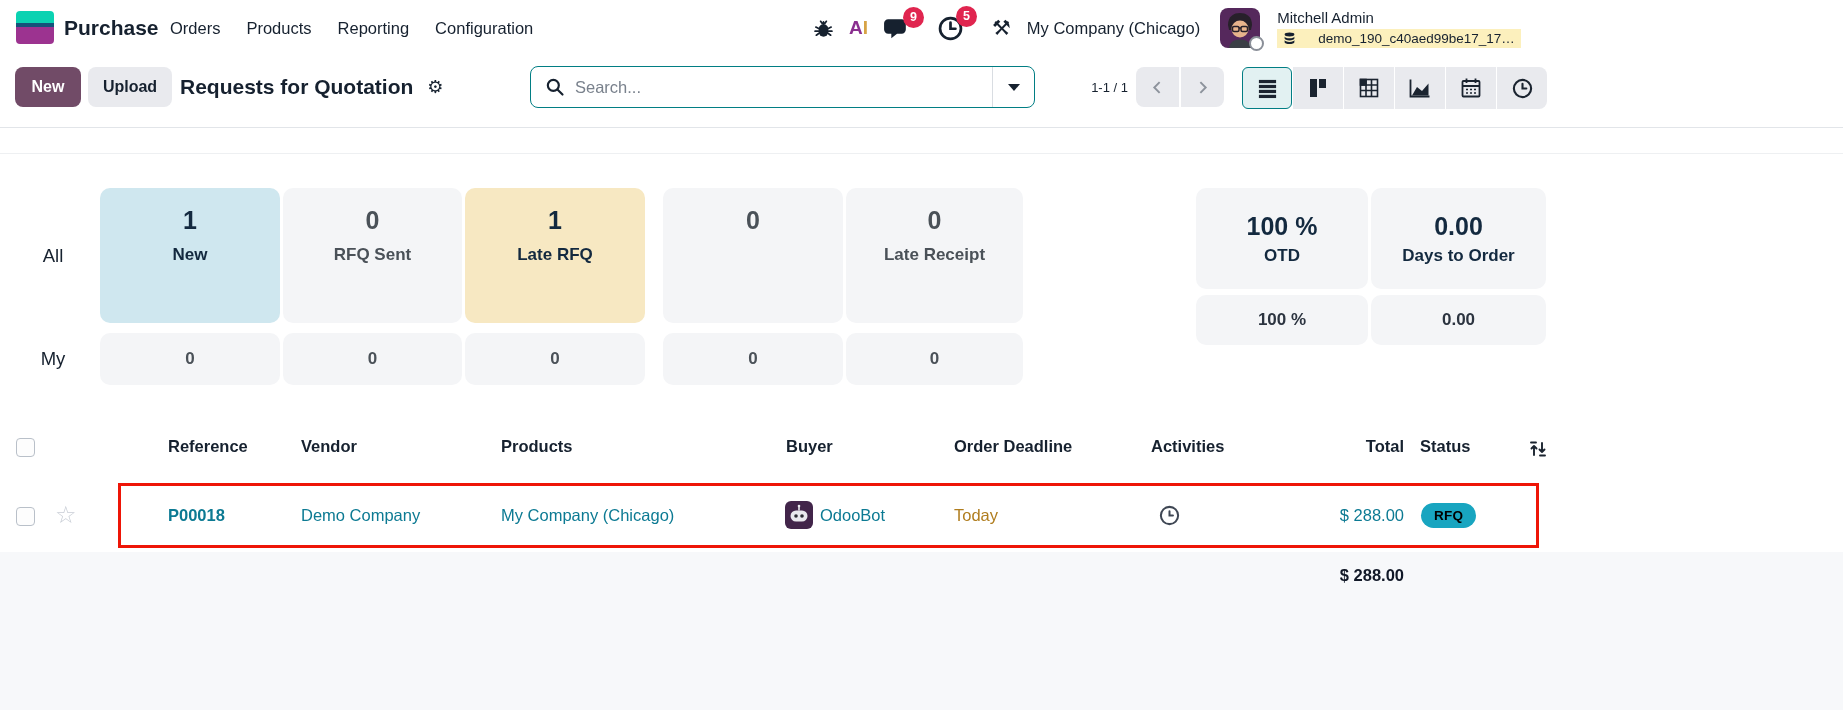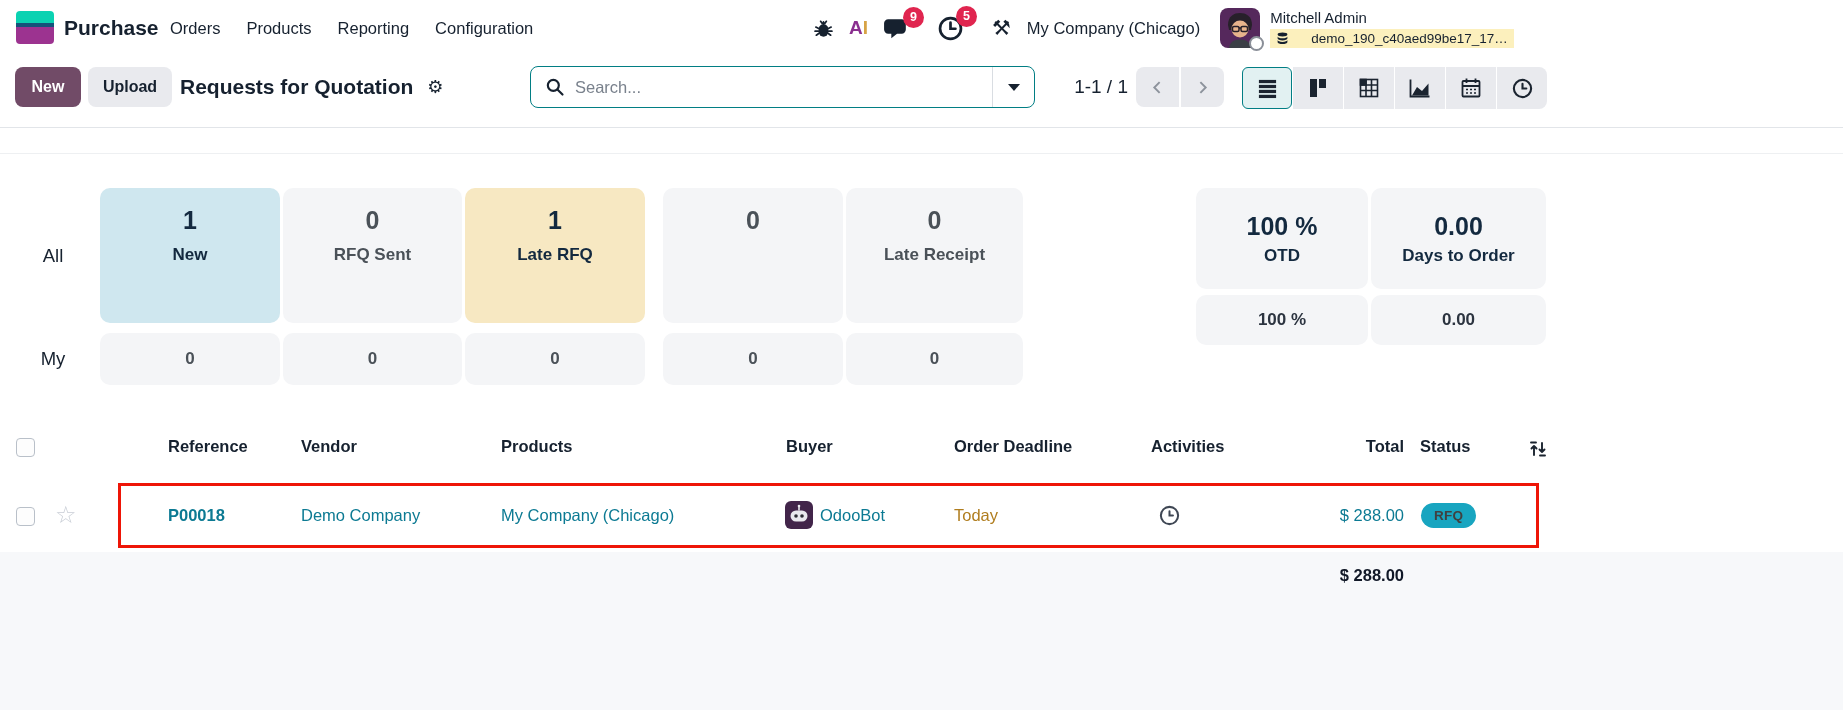--- a/index.html
+++ b/index.html
@@ -23,21 +23,21 @@
     background:#e0254f; color:#fff; font-size:12.5px; font-weight:700; border-radius:11px;
     display:flex; align-items:center; justify-content:center; }
   .ai-mark { font-size:19px; font-weight:800; letter-spacing:0; }
   .ai-a { color:#8a2f8f; } .ai-i { color:#d7a345; }
   .tools-glyph { font-size:21px; line-height:22px; font-family:"DejaVu Sans", sans-serif; }
   .company-name { font-size:16.5px; font-weight:500; cursor:pointer; }
   .user-menu { display:flex; align-items:center; cursor:pointer; }
   .avatar-wrap { position:relative; width:40px; height:40px; }
   .status-dot { position:absolute; right:-4px; bottom:-3px; width:15px; height:15px; border-radius:50%;
     background:#fff; border:2.5px solid #8a8f98; }
-  .user-text { margin-left:10px; }
+  .user-text { margin-left:17px; }
   .user-name { font-size:15px; line-height:18px; }
   .db-badge { margin-top:2px; display:flex; align-items:center; gap:22px; background:#fcf0bd;
     padding:2px 6px; font-size:13.5px; color:#16212f; max-width:250px; white-space:nowrap; }
   .db-text { overflow:hidden; text-overflow:ellipsis; max-width:218px; }
 
   
   .btn { display:flex; align-items:center; justify-content:center; border-radius:8px;
     font-size:16px; font-weight:700; cursor:pointer; }
   .btn-new { left:15px; top:67px; width:66px; height:40px; background:#714B67; color:#fff; }
   .btn-upload { left:88px; top:67px; width:84px; height:40px; background:#e9eaee; color:#16212f; }
@@ -48,21 +48,21 @@
     border-radius:8px; display:flex; align-items:center; background:#fff; }
   .search-box .mag { margin:0 10px 0 14px; color:#16212f; }
   .search-input { flex:1; border:none; outline:none; font-size:16.5px; color:#c2410c; background:transparent;
     font-family:"Liberation Sans", sans-serif; height:100%; }
   .search-input::placeholder { color:#79818c; }
   .caret-zone { width:42px; height:100%; border-left:1px solid #d9dde2; display:flex;
     align-items:center; justify-content:center; cursor:pointer; }
   .caret-down { width:0; height:0; border-left:6px solid transparent; border-right:6px solid transparent;
     border-top:7px solid #16212f; }
   .pager-text { left:1056px; top:67px; width:72px; height:40px; display:flex; align-items:center;
-    justify-content:flex-end; font-size:19px; }
+    justify-content:flex-end; font-size:13px; }
   .pager-btns { left:1136px; top:67px; display:flex; gap:2px; }
   .pager-btn { width:43px; height:40px; background:#e9eaee; display:flex; align-items:center;
     justify-content:center; color:#8d939c; cursor:pointer; }
   .pager-btn.prev { border-radius:8px 0 0 8px; } .pager-btn.next { border-radius:0 8px 8px 0; }
   .switcher { left:1242px; top:67px; display:flex; gap:1px; }
   .sw-btn { width:50px; height:42px; background:#e9eaee; display:flex; align-items:center;
     justify-content:center; color:#1b2430; cursor:pointer; }
   .sw-btn:first-child { border-radius:8px 0 0 8px; } .sw-btn:last-child { border-radius:0 8px 8px 0; }
   .sw-btn.active { background:#e2f1f2; outline:1.5px solid #017e84; outline-offset:-1.5px; border-radius:6px; }
   .hline { left:0; width:1843px; height:1px; }
@@ -90,21 +90,21 @@
     display:flex; align-items:center; justify-content:center; font-size:17px; font-weight:700; color:#2c3440; }
 
   
   .checkbox { width:19px; height:19px; border:1.5px solid #b9c0c9; border-radius:4px; background:#fdfdfd; cursor:pointer; }
   .lh { font-size:16.5px; font-weight:700; white-space:nowrap; }
   .header-row { left:0; top:435px; width:1843px; height:33px; border-bottom:1px solid #e6e8eb; }
   .cell { position:absolute; white-space:nowrap; font-size:16.5px; }
   .link { color:#0c7a93; cursor:pointer; }
   .warn-text { color:#b07d1e; font-weight:500; }
   .status-pill { display:inline-flex; align-items:center; justify-content:center; height:25px; padding:0 13px;
-    background:#18a5c0; color:#404040; font-size:13.5px; font-weight:700; border-radius:13px; letter-spacing:.3px; }
+    background:#18a5c0; color:#000000; font-size:13.5px; font-weight:700; border-radius:13px; letter-spacing:.3px; }
   .star { font-size:24px; color:#c9ced6; line-height:22px; cursor:pointer; font-family:"DejaVu Sans", sans-serif; }
   .red-box { left:118px; top:483px; width:1421px; height:65px; border:3px solid #ee1507; pointer-events:none; z-index:5; }
   .list-footer { left:0; top:552px; width:1843px; height:158px; background:#f7f8fa; }
   .footer-total { position:absolute; top:14px; right:439px; font-size:16.5px; font-weight:700; color:#111827; }
 </style>
 </head>
 <body>
 
 <div id="scene">
 

